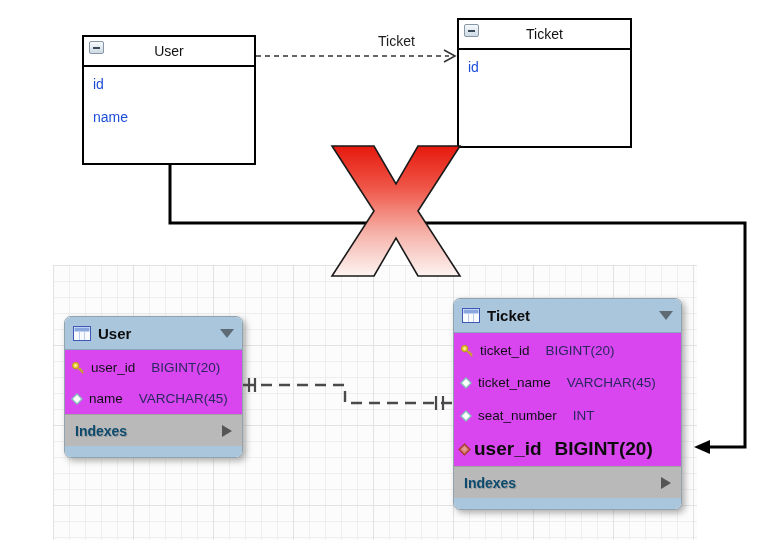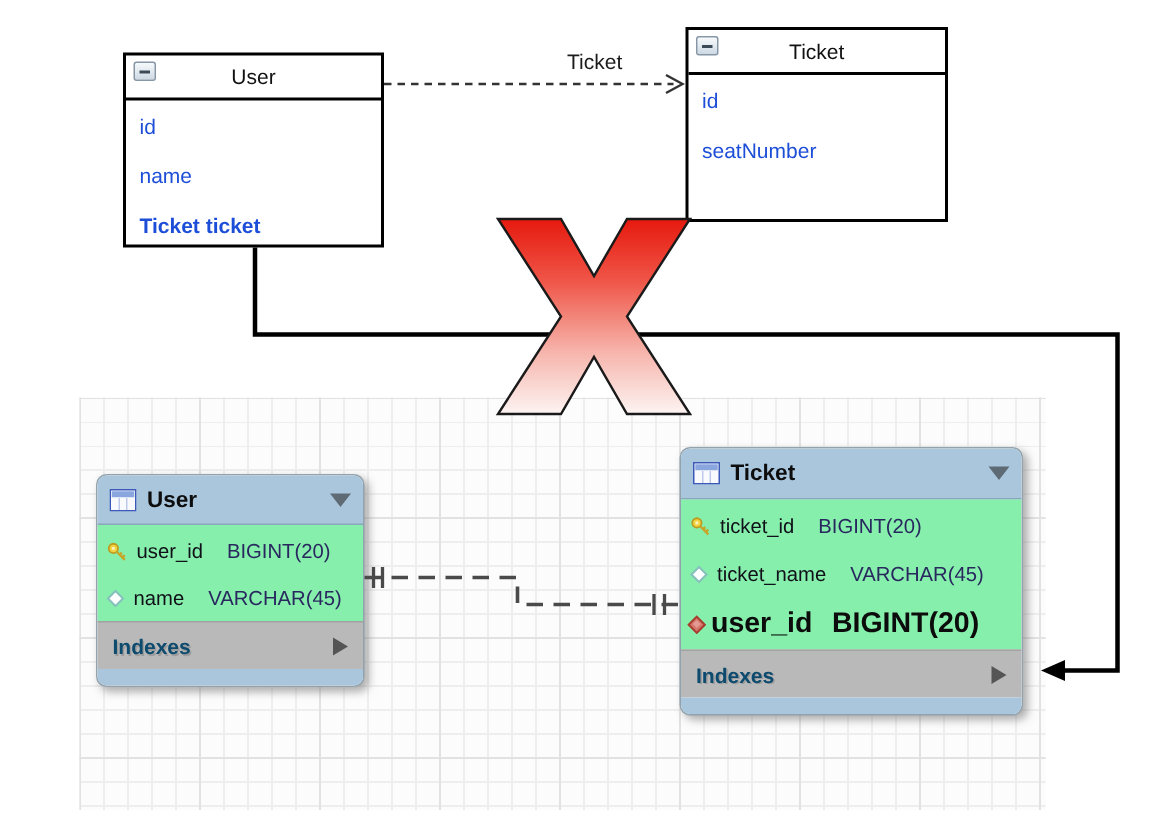--- a/index.html
+++ b/index.html
@@ -31,21 +31,21 @@
   
   .wb-table{position:absolute;box-sizing:border-box;border-radius:7px;
     border:1px solid #93a3ad;background:#fff;overflow:hidden;
     box-shadow:3px 3px 6px rgba(110,110,110,.55);}
   .wb-header{background:#a9c6dd;border-bottom:1px solid #8aa6ba;
     display:flex;align-items:center;gap:7px;padding:0 8px;
     font-weight:bold;font-size:15px;color:#0d0d0d;}
   .wb-header .sp{flex:1;}
   .tri-down{width:0;height:0;border-left:7px solid transparent;border-right:7px solid transparent;border-top:9px solid #5e6a74;}
   .tri-right{width:0;height:0;border-top:6px solid transparent;border-bottom:6px solid transparent;border-left:10px solid #555;}
-  .wb-body{background:#86efac;padding-top:2px;}
+  .wb-body{background:#d946ef;padding-top:2px;}
   .wb-row{display:flex;align-items:center;gap:6px;padding:0 6px;font-size:13.5px;color:#15151f;}
   .wb-row .cname{color:#101018;}
   .wb-row .ctype{color:#28285f;margin-left:10px;}
   .wb-row.big{font-size:19px;font-weight:bold;gap:3px;padding-left:4px;}
   .wb-row.big .cname,.wb-row.big .ctype{color:#0c0c0c;}
   .wb-indexes{background:#b9b9b9;border-top:1px solid #a2a2a2;display:flex;align-items:center;
     padding:0 10px;font-weight:bold;font-size:14px;color:#0c4a6e;text-shadow:1px 1px 0 #9b9b9b;}
   .wb-indexes .sp{flex:1;}
   .wb-strip{background:#a9c6dd;}
 
@@ -66,32 +66,30 @@
 
   <div class="uml-class" style="left:82px;top:35px;width:174px;height:130px;">
     <div class="uml-header">
       <span class="uml-collapse">
           <span class="dash"></span>
         </span>
       <span>User</span>
     </div>
     <div class="uml-row">id</div>
     <div class="uml-row">name</div>
-    <div class="uml-row bold">Ticket ticket</div>
   </div>
 
   <div class="uml-class" style="left:457px;top:18px;width:175px;height:130px;">
     <div class="uml-header">
       <span class="uml-collapse">
           <span class="dash"></span>
         </span>
       <span>Ticket</span>
     </div>
     <div class="uml-row">id</div>
-    <div class="uml-row">seatNumber</div>
   </div>
 
   <div id="assoc-label">Ticket</div>
 
   <div class="wb-table" style="left:64px;top:316px;width:179px;">
     <div class="wb-header" style="height:32px;">
       <span class="icon">
         <svg width="18" height="15" viewBox="0 0 18 15">
             <rect x="0.5" y="0.5" width="17" height="14" fill="#f8fafd" stroke="#3c58b8"></rect>
             <rect x="1.5" y="1.5" width="15" height="4" fill="#8aa6df"></rect>
@@ -161,20 +159,29 @@
       </div>
       <div class="wb-row" style="height:33px;">
         <span class="icon">
           <svg width="12" height="12" viewBox="0 0 12 12">
               <polygon points="6,1 11,6 6,11 1,6" fill="#ffffff" stroke="#86c2bc" stroke-width="1.4"></polygon>
             </svg>
         </span>
         <span class="cname">ticket_name</span>
         <span class="ctype">VARCHAR(45)</span>
       </div>
+      <div class="wb-row" style="height:33px;">
+        <span class="icon">
+          <svg width="12" height="12" viewBox="0 0 12 12">
+              <polygon points="6,1 11,6 6,11 1,6" fill="#ffffff" stroke="#86c2bc" stroke-width="1.4"></polygon>
+            </svg>
+        </span>
+        <span class="cname">seat_number</span>
+        <span class="ctype">INT</span>
+      </div>
       <div class="wb-row big" style="height:34px;">
         <span class="icon">
           <svg width="13" height="13" viewBox="0 0 12 12">
               <polygon points="6,1 11,6 6,11 1,6" fill="#d4766c" stroke="#a83a2e" stroke-width="1.2"></polygon>
               <polygon points="6,3 8.5,5.5 6,8 3.5,5.5" fill="#e39a92"></polygon>
             </svg>
         </span>
         <span class="cname">user_id</span>
         <span class="ctype">BIGINT(20)</span>
       </div>

